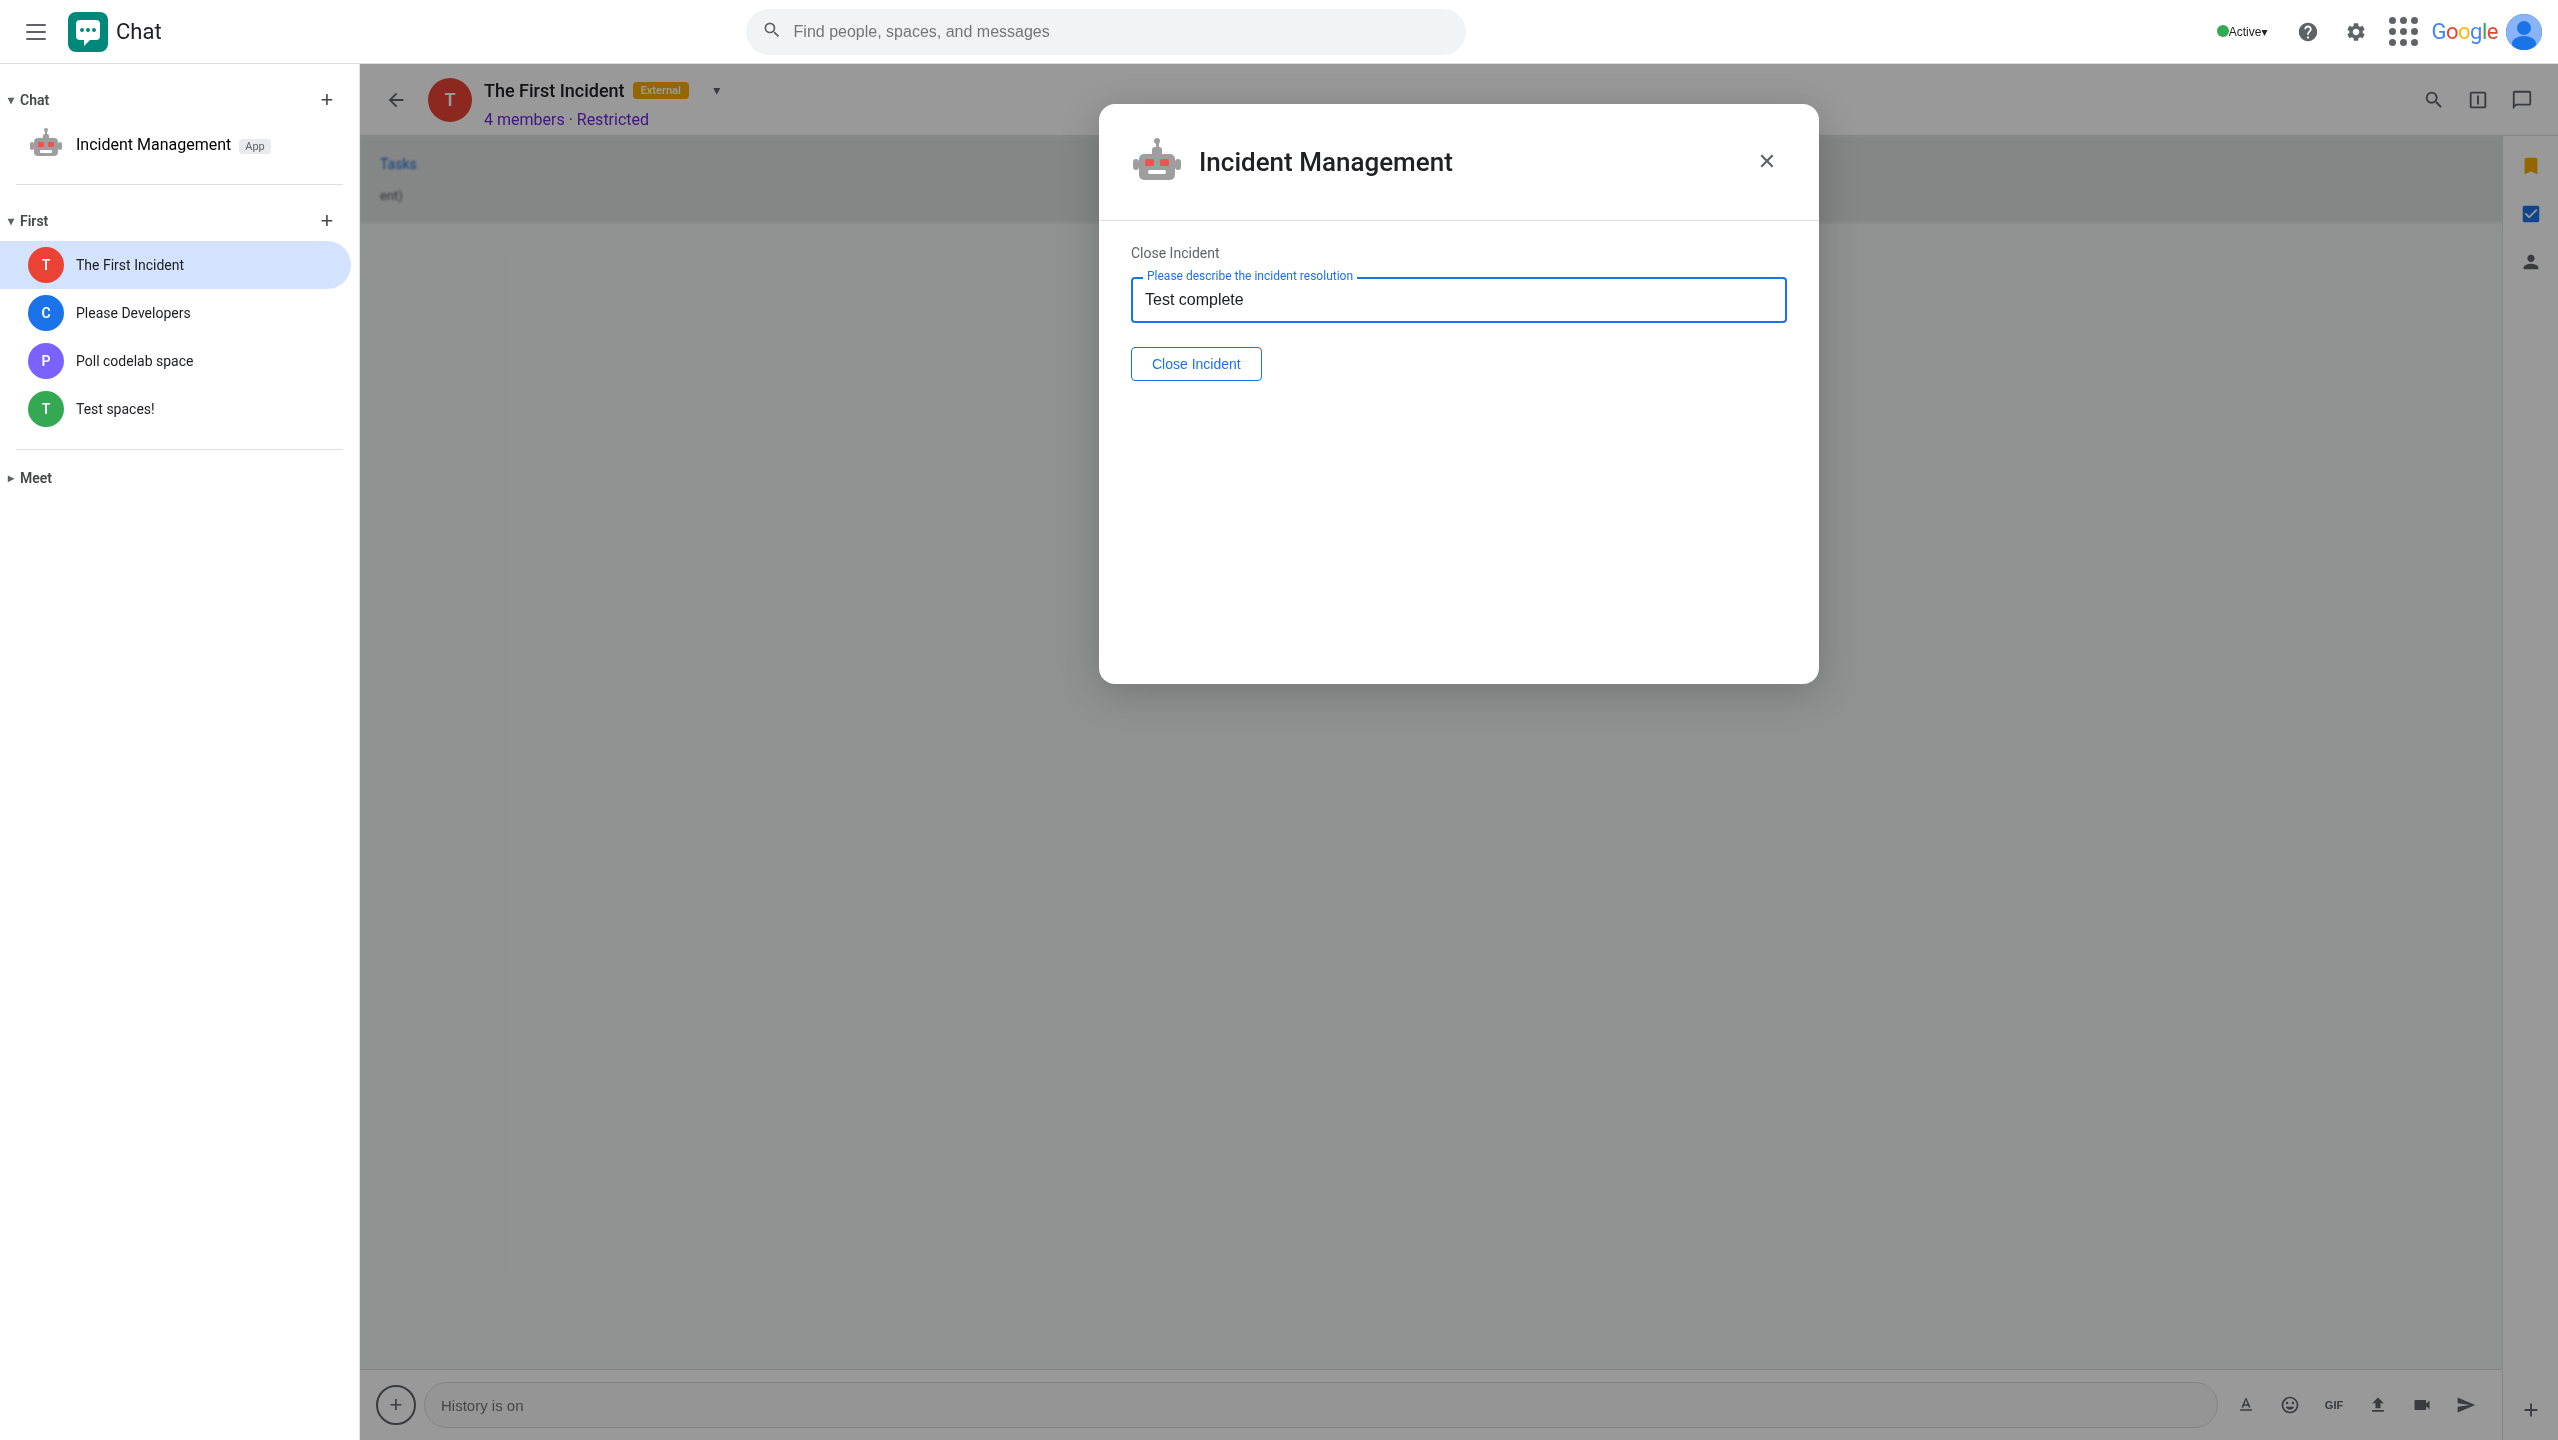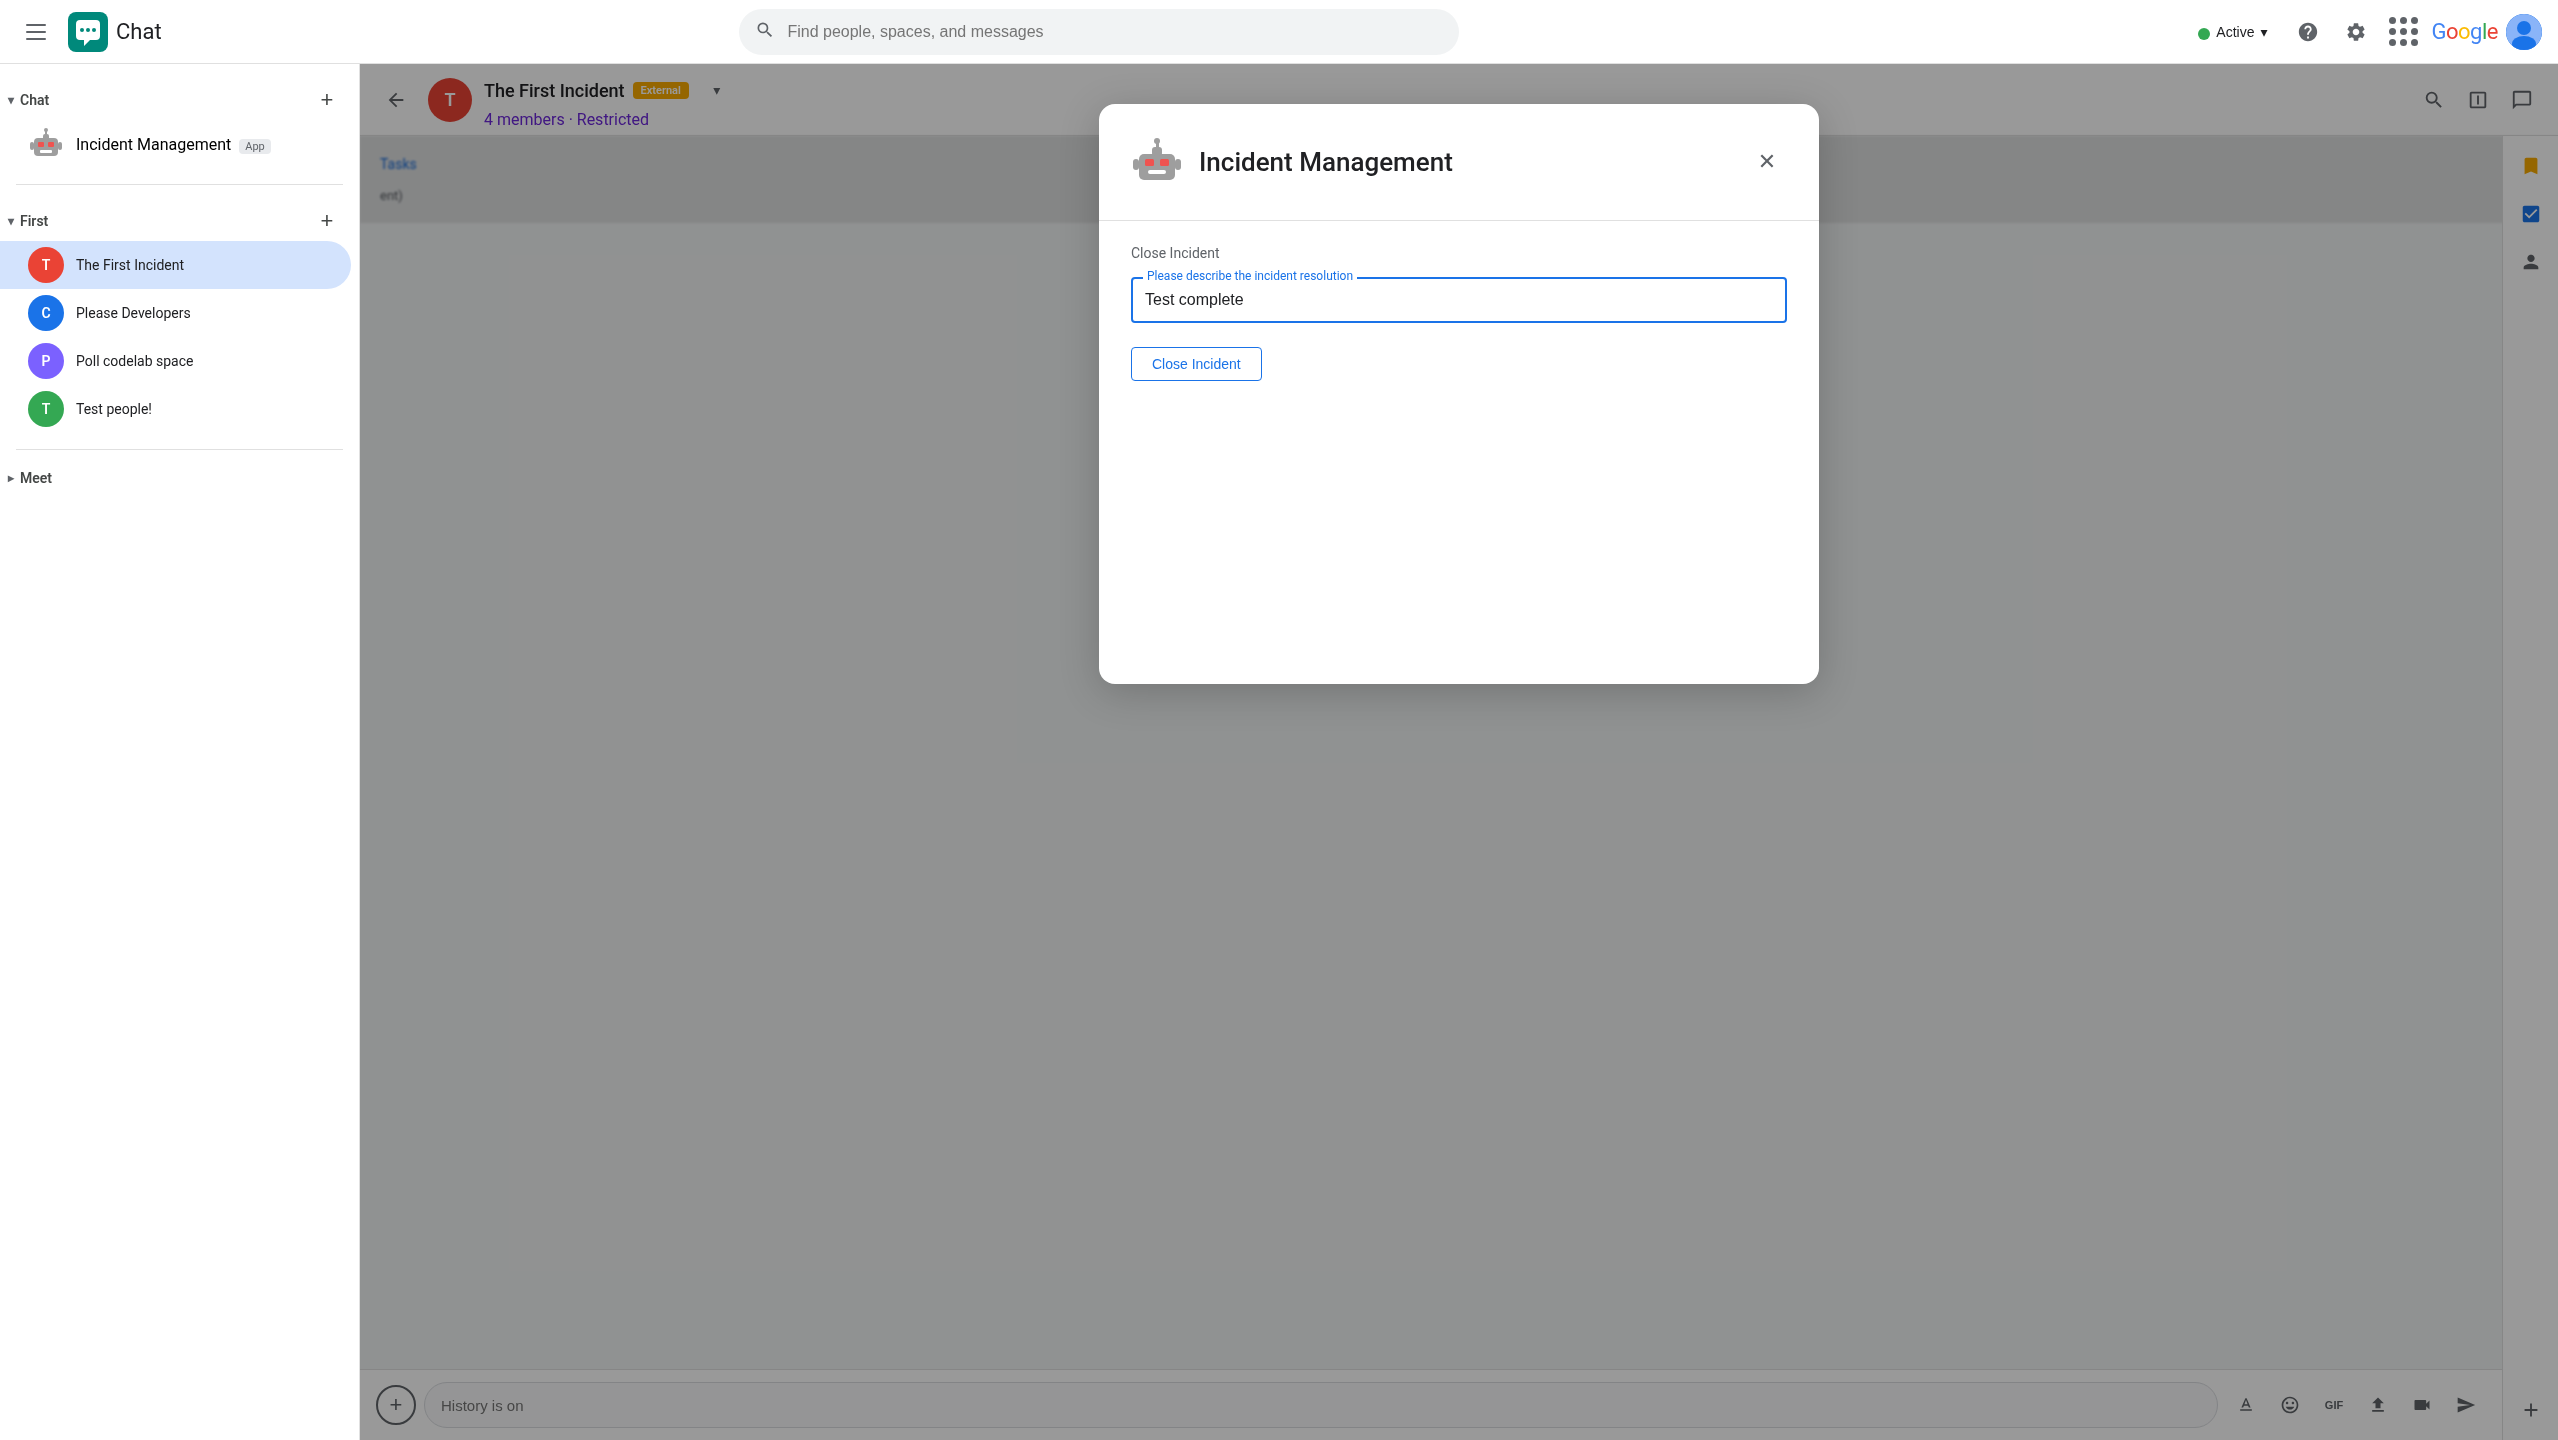--- a/index.html
+++ b/index.html
@@ -78,28 +78,27 @@
     }
 
     .top-bar-right {
       display: flex;
       align-items: center;
       gap: 8px;
       margin-left: auto;
     }
     .status-btn {
       display: flex;
-      align-items: flex-end;
-      gap: 6px;
+      align-items: flex-start;
       padding: 6px 12px;
       border-radius: 20px;
       border: none;
       background: transparent;
       cursor: pointer;
-      font-size: 14px;
+      font-size: 12px;
       color: #202124;
     }
     .status-dot {
       width: 12px; height: 12px;
       border-radius: 50%;
       background: #34a853;
     }
     .icon-btn {
       width: 40px; height: 40px;
       border-radius: 50%;
@@ -603,21 +602,21 @@
       <div class="sidebar-item">
         <div class="sidebar-avatar" style="background:#1a73e8;">C</div>
         <span class="sidebar-item-text">Please Developers</span>
       </div>
       <div class="sidebar-item">
         <div class="sidebar-avatar" style="background:#7b61ff;">P</div>
         <span class="sidebar-item-text">Poll codelab space</span>
       </div>
       <div class="sidebar-item">
         <div class="sidebar-avatar" style="background:#34a853;">T</div>
-        <span class="sidebar-item-text">Test people!</span>
+        <span class="sidebar-item-text">Test spaces!</span>
       </div>
     </div>
 
     <div style="height:1px;background:#e0e0e0;margin:8px 16px;"></div>
 
     <div class="sidebar-section">
       <div class="sidebar-section-header">
         <div class="sidebar-section-title">
           <span class="chevron">▸</span>
           <span>Meet</span>

